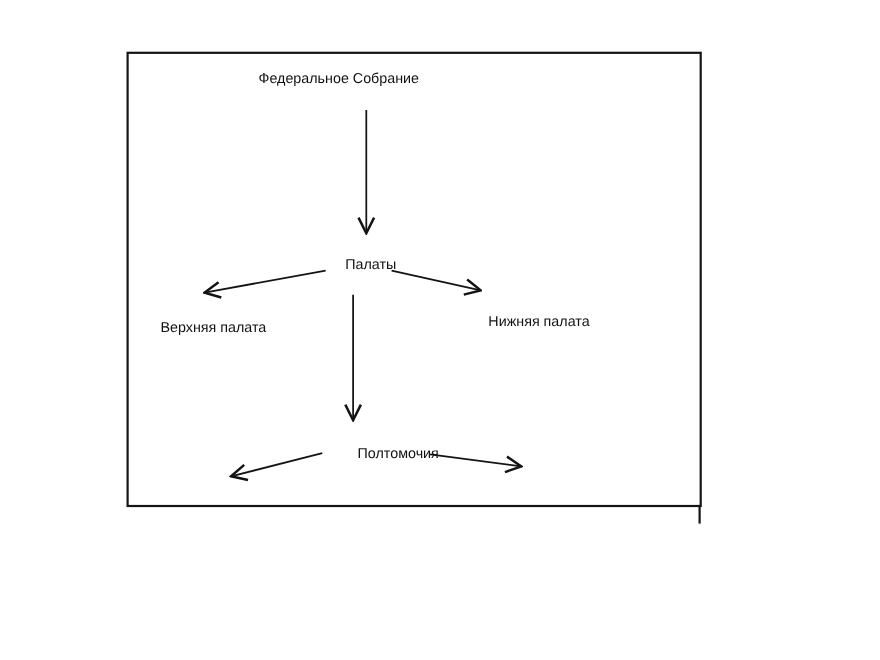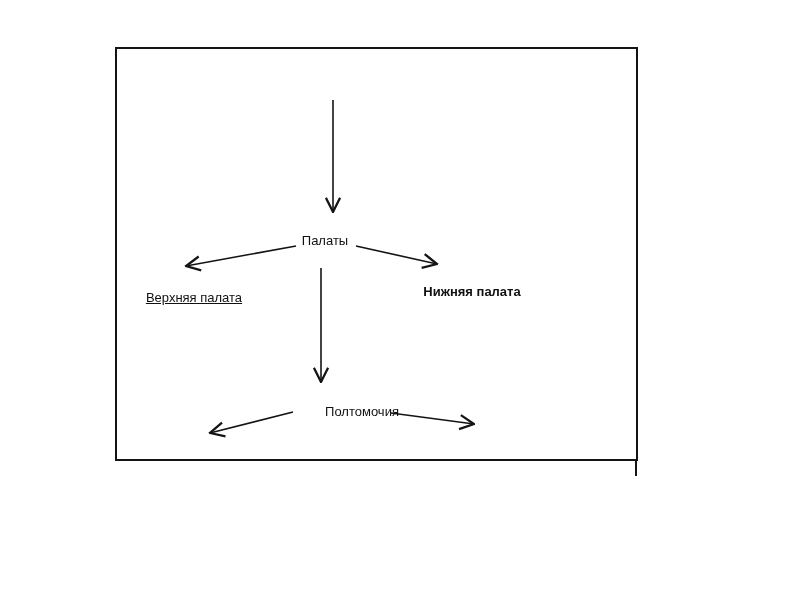--- a/index.html
+++ b/index.html
@@ -39,23 +39,23 @@
   }
   .node-label {
     position: absolute;
     transform: translateX(-50%);
     font-size: 13px;
     line-height: 14px;
     white-space: nowrap;
     color: #111111;
   }
   .lbl-assembly { left: 308px; top: 64px; }
-  .lbl-chambers { left: 325px; top: 234px; }
-  .lbl-upper    { left: 194px; top: 291px; text-decoration: underline; }
-  .lbl-lower    { left: 472px; top: 285px; font-weight: bold; }
+  .lbl-chambers { left: 337px; top: 234px; }
+  .lbl-upper    { left: 194px; top: 291px; }
+  .lbl-lower    { left: 490px; top: 285px; }
   .lbl-powers   { left: 362px; top: 405px; }
   svg.arrows {
     position: absolute;
     left: 0; top: 0;
   }
 </style>
 </head>
 <body>
 
 <div class="canvas">
@@ -76,20 +76,21 @@
 
     <line x1="356" y1="246" x2="437" y2="264" stroke="#141414" stroke-width="1.6" marker-end="url(#chev)"></line>
 
     <line x1="321" y1="268" x2="321" y2="382" stroke="#141414" stroke-width="1.6" marker-end="url(#chev)"></line>
 
     <line x1="293" y1="412" x2="210" y2="433" stroke="#141414" stroke-width="1.6" marker-end="url(#chev)"></line>
 
     <line x1="391" y1="413" x2="474" y2="424" stroke="#141414" stroke-width="1.6" marker-end="url(#chev)"></line>
   </svg>
 
+  <div class="node-label lbl-assembly">Федеральное Собрание</div>
 
   <div class="node-label lbl-chambers">Палаты</div>
 
   <div class="node-label lbl-upper">Верхняя палата</div>
 
   <div class="node-label lbl-lower">Нижняя палата</div>
 
   <div class="node-label lbl-powers">Полтомочия</div>
 
 </div>

